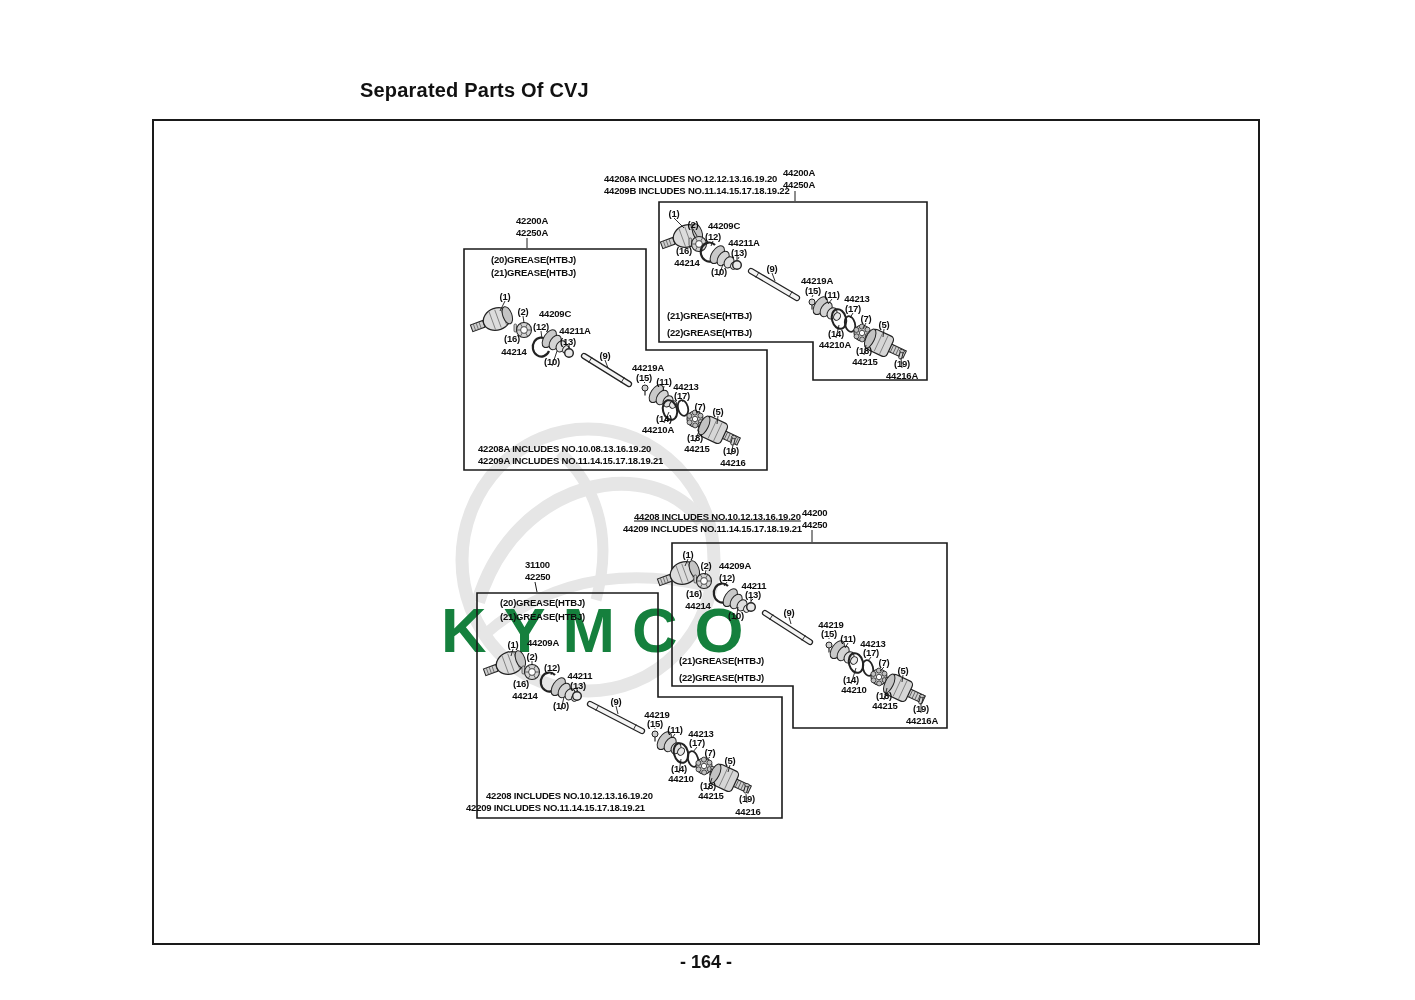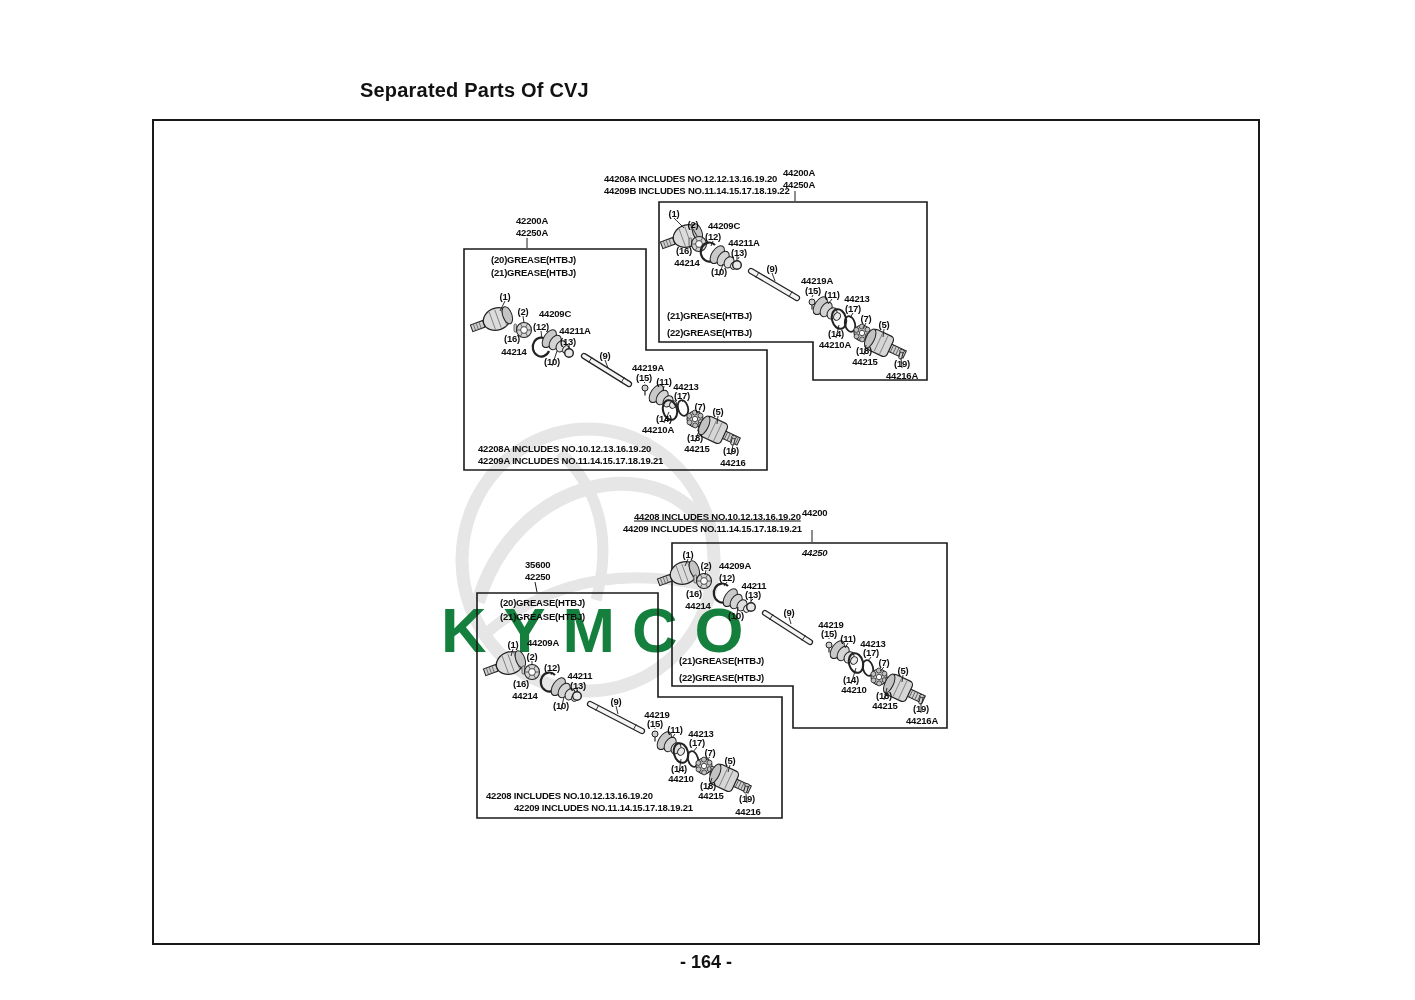--- a/index.html
+++ b/index.html
@@ -444,21 +444,21 @@
       <line x1="884" y1="700" x2="887" y2="688" stroke="#1a1a1a" stroke-width="0.9"></line>
       <line x1="903" y1="675" x2="902" y2="682" stroke="#1a1a1a" stroke-width="0.9"></line>
       <line x1="921" y1="713" x2="921" y2="703" stroke="#1a1a1a" stroke-width="0.9"></line>
     </svg>
 
   <div id="labels">
       <div class="note" style="left: 516px; top: 220px;">42200A</div>
       <div class="note" style="left: 516px; top: 232px;">42250A</div>
       <div class="note" style="left: 491px; top: 259px;">(20)GREASE(HTBJ)</div>
       <div class="note" style="left: 491px; top: 272px;">(21)GREASE(HTBJ)</div>
-      <div class="note" style="left: 478px; top: 448px;">42208A INCLUDES NO.10.12.13.16.19.20</div>
+      <div class="note" style="left: 478px; top: 448px;">42208A INCLUDES NO.10.08.13.16.19.20</div>
       <div class="note" style="left: 478px; top: 460px;">42209A INCLUDES NO.11.14.15.17.18.19.21</div>
       <div class="lbl" style="left: 505px; top: 296px;">(1)</div>
       <div class="lbl" style="left: 523px; top: 311px;">(2)</div>
       <div class="lbl" style="left: 555px; top: 313px;">44209C</div>
       <div class="lbl" style="left: 541px; top: 326px;">(12)</div>
       <div class="lbl" style="left: 575px; top: 330px;">44211A</div>
       <div class="lbl" style="left: 568px; top: 341px;">(13)</div>
       <div class="lbl" style="left: 512px; top: 338px;">(16)</div>
       <div class="lbl" style="left: 514px; top: 351px;">44214</div>
       <div class="lbl" style="left: 552px; top: 361px;">(10)</div>
@@ -498,26 +498,26 @@
       <div class="lbl" style="left: 857px; top: 298px;">44213</div>
       <div class="lbl" style="left: 853px; top: 308px;">(17)</div>
       <div class="lbl" style="left: 866px; top: 318px;">(7)</div>
       <div class="lbl" style="left: 836px; top: 333px;">(14)</div>
       <div class="lbl" style="left: 835px; top: 344px;">44210A</div>
       <div class="lbl" style="left: 864px; top: 350px;">(18)</div>
       <div class="lbl" style="left: 865px; top: 361px;">44215</div>
       <div class="lbl" style="left: 884px; top: 324px;">(5)</div>
       <div class="lbl" style="left: 902px; top: 363px;">(19)</div>
       <div class="lbl" style="left: 902px; top: 375px;">44216A</div>
-      <div class="note" style="left: 525px; top: 564px;">35600</div>
+      <div class="note" style="left: 525px; top: 564px;">31100</div>
       <div class="note" style="left: 525px; top: 576px;">42250</div>
       <div class="note" style="left: 500px; top: 602px;">(20)GREASE(HTBJ)</div>
       <div class="note" style="left: 500px; top: 616px;">(21)GREASE(HTBJ)</div>
       <div class="note" style="left: 486px; top: 795px;">42208  INCLUDES NO.10.12.13.16.19.20</div>
-      <div class="note" style="left: 514px; top: 807px;">42209  INCLUDES NO.11.14.15.17.18.19.21</div>
+      <div class="note" style="left: 466px; top: 807px;">42209  INCLUDES NO.11.14.15.17.18.19.21</div>
       <div class="lbl" style="left: 513px; top: 644px;">(1)</div>
       <div class="lbl" style="left: 543px; top: 642px;">44209A</div>
       <div class="lbl" style="left: 532px; top: 656px;">(2)</div>
       <div class="lbl" style="left: 552px; top: 667px;">(12)</div>
       <div class="lbl" style="left: 580px; top: 675px;">44211</div>
       <div class="lbl" style="left: 578px; top: 685px;">(13)</div>
       <div class="lbl" style="left: 521px; top: 683px;">(16)</div>
       <div class="lbl" style="left: 525px; top: 695px;">44214</div>
       <div class="lbl" style="left: 561px; top: 705px;">(10)</div>
       <div class="lbl" style="left: 616px; top: 701px;">(9)</div>
@@ -528,21 +528,21 @@
       <div class="lbl" style="left: 697px; top: 742px;">(17)</div>
       <div class="lbl" style="left: 710px; top: 752px;">(7)</div>
       <div class="lbl" style="left: 679px; top: 768px;">(14)</div>
       <div class="lbl" style="left: 681px; top: 778px;">44210</div>
       <div class="lbl" style="left: 708px; top: 785px;">(18)</div>
       <div class="lbl" style="left: 711px; top: 795px;">44215</div>
       <div class="lbl" style="left: 730px; top: 760px;">(5)</div>
       <div class="lbl" style="left: 747px; top: 798px;">(19)</div>
       <div class="lbl" style="left: 748px; top: 811px;">44216</div>
       <div class="note" style="left: 802px; top: 512px;">44200</div>
-      <div class="note" style="left: 802px; top: 552px; font-style: italic;">44250</div>
+      <div class="note" style="left: 802px; top: 524px;">44250</div>
       <div class="note" style="left: 679px; top: 660px;">(21)GREASE(HTBJ)</div>
       <div class="note" style="left: 679px; top: 677px;">(22)GREASE(HTBJ)</div>
       <div class="note" style="left: 634px; top: 516px; text-decoration: underline;">44208  INCLUDES NO.10.12.13.16.19.20</div>
       <div class="note" style="left: 623px; top: 528px; text-align: center;">44209  INCLUDES NO.11.14.15.17.18.19.21</div>
       <div class="lbl" style="left: 688px; top: 554px;">(1)</div>
       <div class="lbl" style="left: 706px; top: 565px;">(2)</div>
       <div class="lbl" style="left: 735px; top: 565px;">44209A</div>
       <div class="lbl" style="left: 727px; top: 577px;">(12)</div>
       <div class="lbl" style="left: 754px; top: 585px;">44211</div>
       <div class="lbl" style="left: 753px; top: 594px;">(13)</div>

